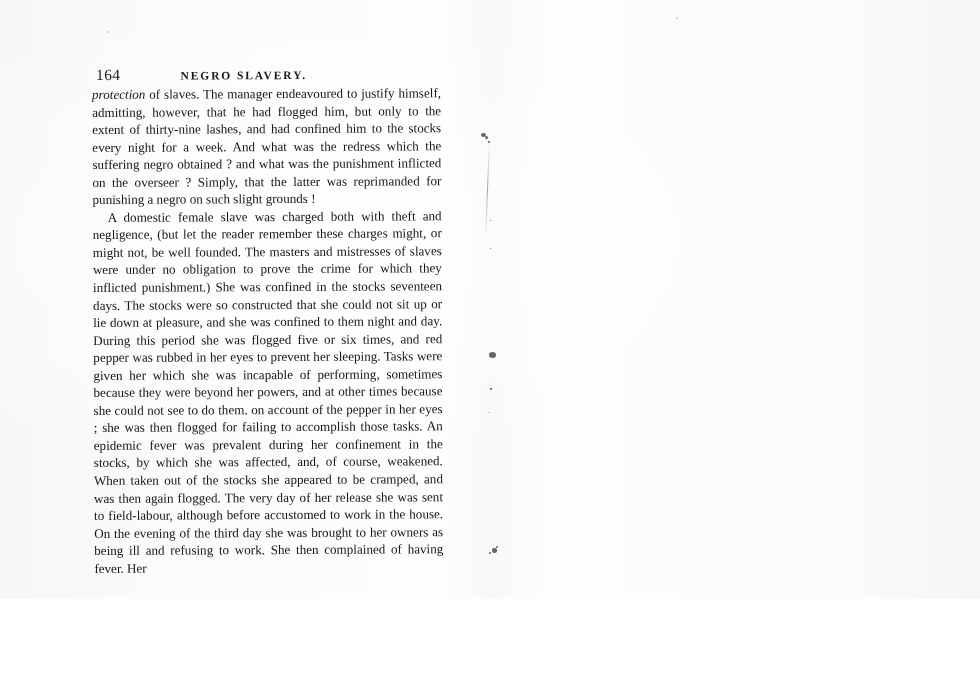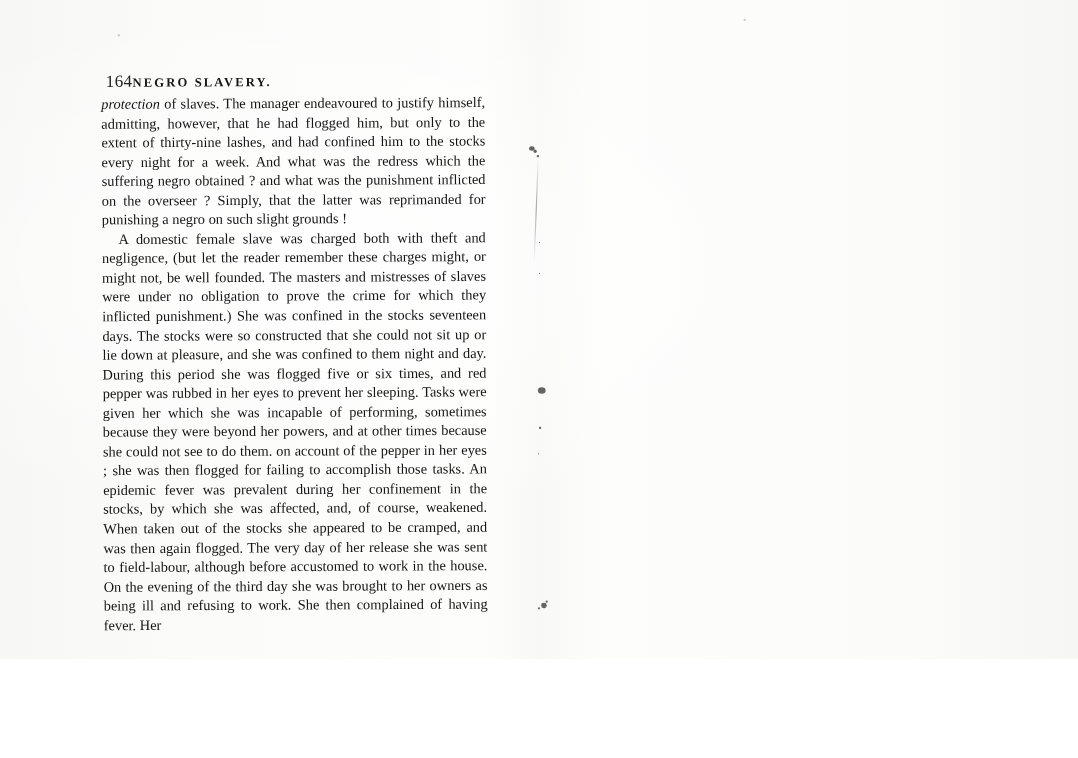--- a/index.html
+++ b/index.html
@@ -50,21 +50,21 @@
     letter-spacing: 0.4px;
     color: #262626;
   }
   .head-title {
     font-size: 11.5px;
     font-weight: 700;
     letter-spacing: 1.9px;
     color: #1d1d1d;
     text-transform: uppercase;
   }
-  #head-left .head-title  { }
+  #head-left .head-title  { margin-left: 60px; }
 
   
   .column {
     position: absolute;
     font-size: 13.1px;
     line-height: 17.55px;
     text-align: justify;
     text-justify: inter-word;
     color: #1b1b1b;
     hyphens: none;

